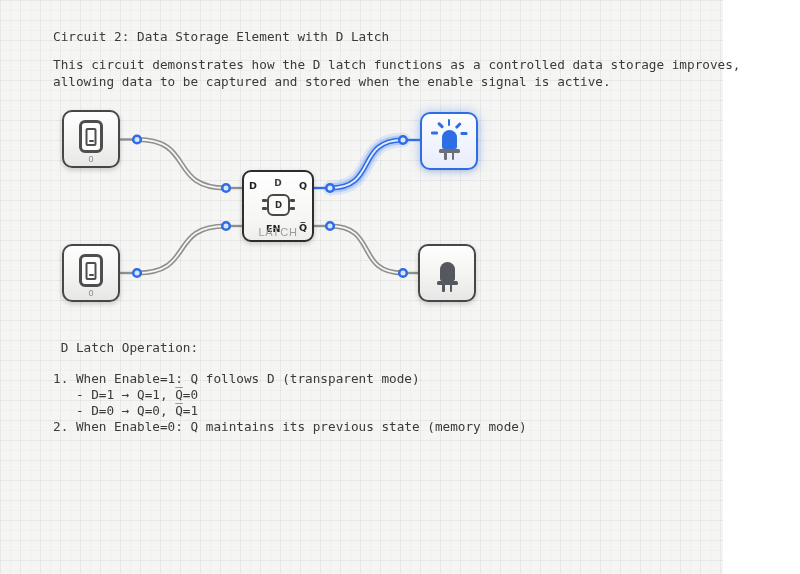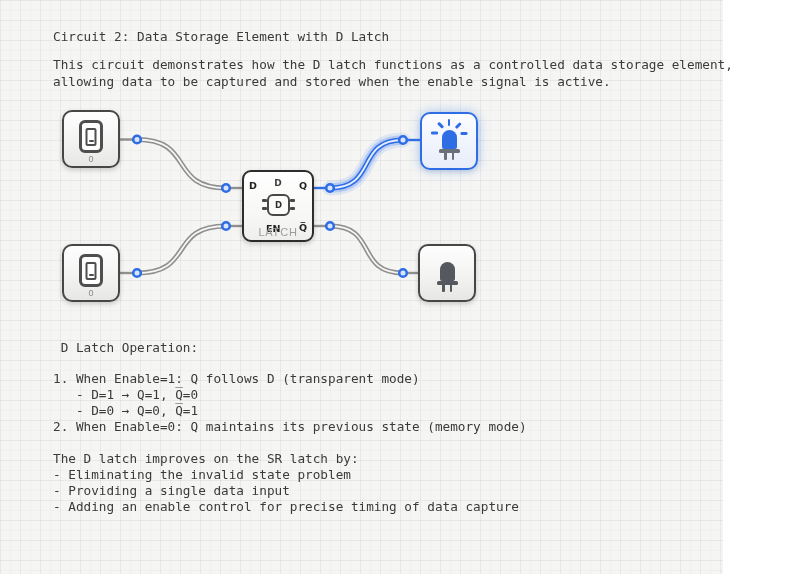--- a/index.html
+++ b/index.html
@@ -113,21 +113,21 @@
   .ray.ur{left:25px;top:3.5px;transform:rotate(45deg);}
   .ray.lft{left:0.5px;top:12px;transform:rotate(-90deg);}
   .ray.rgt{left:31px;top:12px;transform:rotate(90deg);}
 </style>
 </head>
 <body>
 
 <div class="page">
 
   <div class="txt" style="left:53px;top:28px;">Circuit 2: Data Storage Element with D Latch</div>
-  <div class="txt" style="left:53px;top:56px;">This circuit demonstrates how the D latch functions as a controlled data storage element,
+  <div class="txt" style="left:53px;top:56px;">This circuit demonstrates how the D latch functions as a controlled data storage improves,
 allowing data to be captured and stored when the enable signal is active.</div>
 
   <svg class="wires" width="800" height="574" viewBox="0 0 800 574">
 
     <line class="stub" x1="120" y1="139.5" x2="137" y2="139.5"></line>
     <line class="stub" x1="120" y1="273" x2="137" y2="273"></line>
     <line class="stub" x1="226" y1="188" x2="244" y2="188"></line>
     <line class="stub" x1="226" y1="226" x2="244" y2="226"></line>
     <line class="stub-blue" x1="312" y1="188" x2="330" y2="188"></line>
     <line class="stub" x1="312" y1="226" x2="330" y2="226"></line>
@@ -219,17 +219,13 @@
       <div class="leg a"></div>
         <div class="leg b"></div>
     </div>
   </div>
 
   <div class="txt small-lh" style="left:53px;top:340px;"> D Latch Operation:</div>
   <div class="txt small-lh" style="left:53px;top:371px;">1. When Enable=1: Q follows D (transparent mode)
    - D=1 → Q=1, Q̅=0
    - D=0 → Q=0, Q̅=1
 2. When Enable=0: Q maintains its previous state (memory mode)</div>
-  <div class="txt small-lh" style="left:53px;top:451px;">The D latch improves on the SR latch by:
-- Eliminating the invalid state problem
-- Providing a single data input
-- Adding an enable control for precise timing of data capture</div>
 </div>
 
 </body></html>

